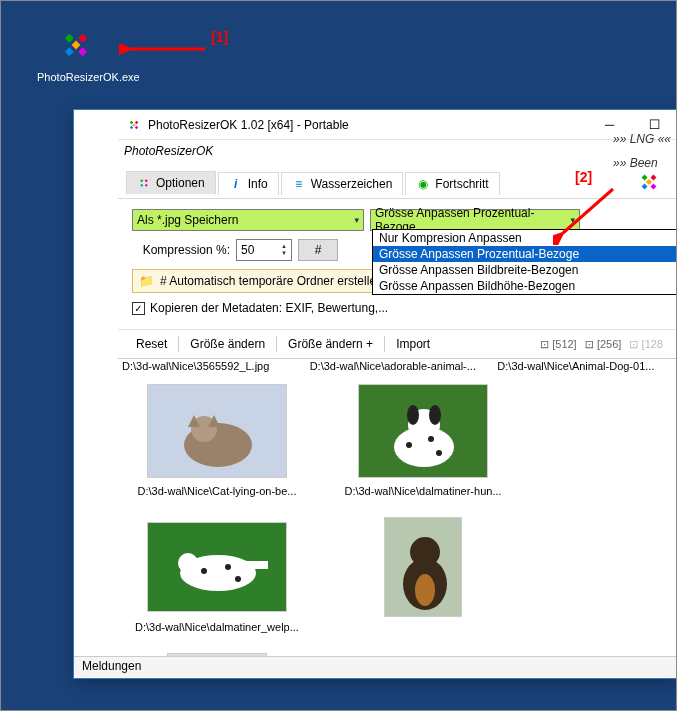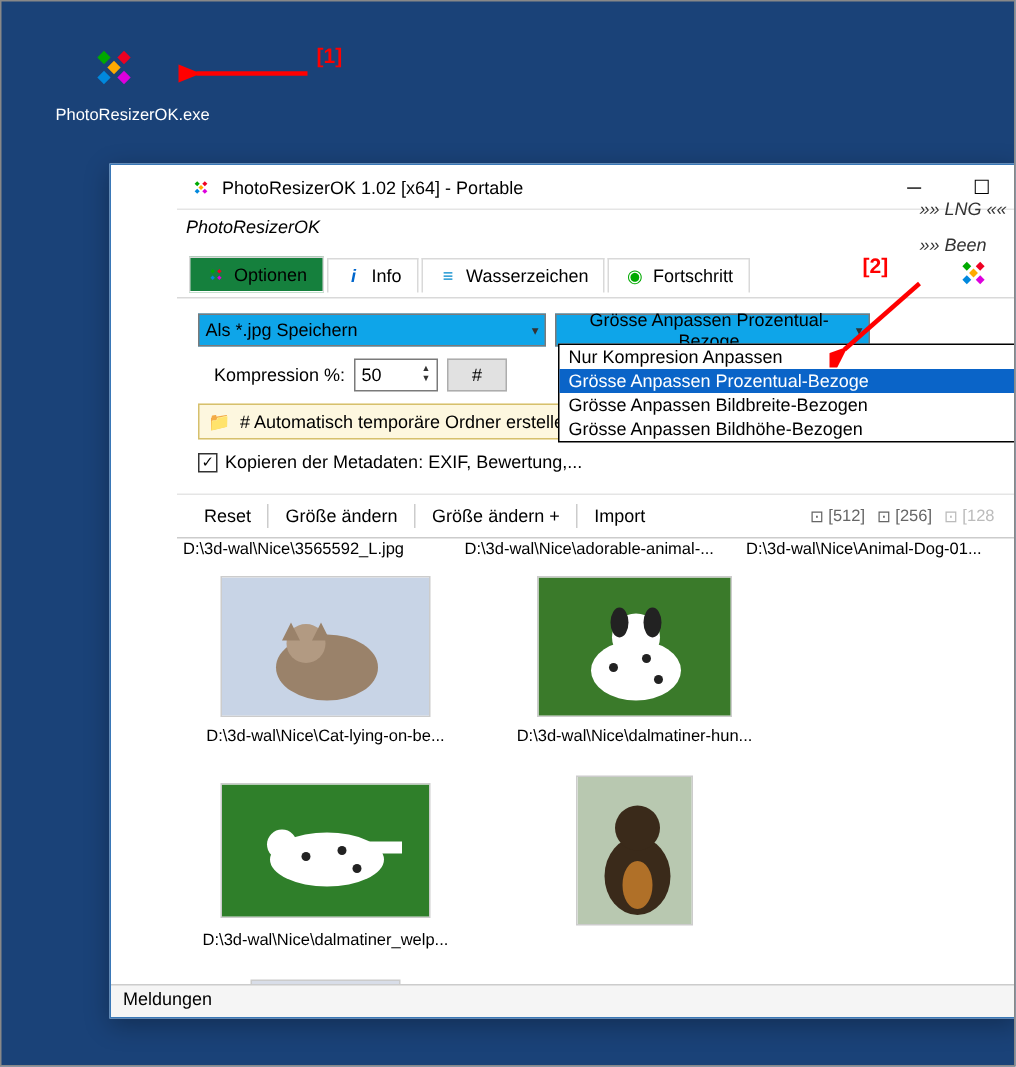--- a/index.html
+++ b/index.html
@@ -25,30 +25,30 @@
 .titlebar .title { font-size: 12px; flex: 1; }
 .titlebar .winbtn { width: 45px; height: 30px; display: flex; align-items: center; justify-content: center; font-size: 13px; }
 
 .menubar { height: 22px; padding: 0 6px; font-size: 12px; display: flex; align-items: center; justify-content: space-between; font-style: italic; }
 .menubar .mleft { }
 .menubar .mright { display: flex; gap: 10px; color: #333; flex-direction: column; }
 
 
 .tabstrip { display: flex; align-items: center; padding: 4px 8px 0; gap: 2px; border-bottom: 1px solid #d9d9d9; font-size: 12px; position: relative; }
 .tab { padding: 4px 10px; border: 1px solid #d9d9d9; border-bottom: none; background: #fff; display: flex; align-items: center; gap: 5px; cursor: pointer; position: relative; top: 1px; }
-.tab.active { background: #15803d; border-bottom: 1px solid #fff; }
+.tab.active { background: #e5e5e5; border-bottom: 1px solid #fff; }
 .tab .ticon2 { width: 14px; height: 14px; display: inline-flex; align-items: center; justify-content: center; }
 .tabfill { flex: 1; }
 .bigicon { width: 28px; height: 28px; margin: 2px 6px; }
 
 
 .optarea { padding: 10px 14px 6px; font-size: 12px; position: relative; border-bottom: 1px solid #e5e5e5; }
 .row { display: flex; align-items: center; gap: 6px; margin-bottom: 8px; }
 .select { height: 22px; border: 1px solid #7a7a7a; background: #e8e8e8; font-size: 12px; padding: 0 4px; display: flex; align-items: center; justify-content: space-between; }
-.select.light { background: #0ea5e9; text-align: center; }
+.select.light { background: #bef264; }
 .select .caret { font-size: 9px; color: #333; }
 .numfield { width: 56px; height: 22px; border: 1px solid #7a7a7a; padding: 0 4px; background: #fff; display: flex; align-items: center; justify-content: space-between; }
 .spinbtns { display: flex; flex-direction: column; font-size: 6px; line-height: 7px; color: #333; }
 .hashbtn { width: 40px; height: 22px; border: 1px solid #adadad; background: #e1e1e1; display: flex; align-items: center; justify-content: center; }
 .folderbar { height: 24px; border: 1px solid #d6c06d; background: #fdf7df; display: flex; align-items: center; gap: 6px; padding: 0 6px; width: 280px; }
 .check { display: flex; align-items: center; gap: 5px; }
 .checkbox { width: 13px; height: 13px; border: 1px solid #333; display: flex; align-items: center; justify-content: center; font-size: 10px; }
 
 
 .dropdown { position: absolute; top: 30px; left: 254px; width: 314px; border: 1px solid #000; background: #fff; z-index: 10; font-size: 12px; }

